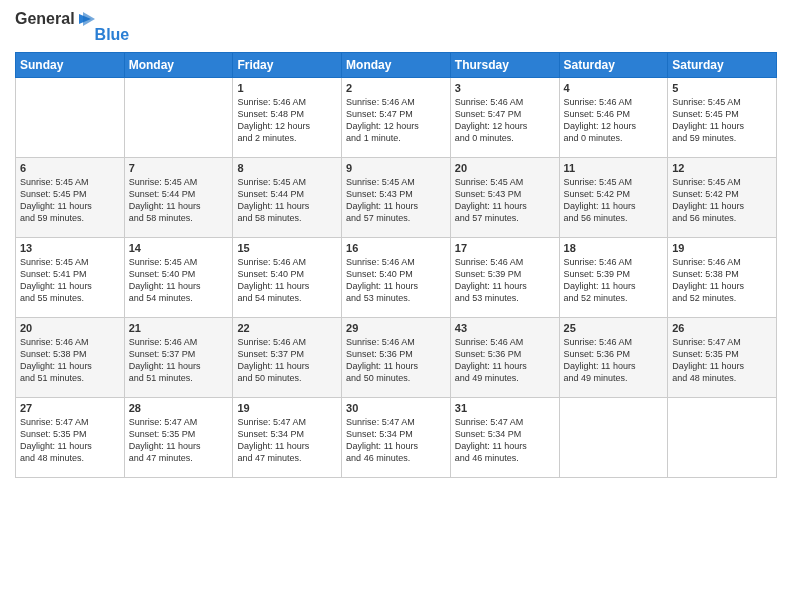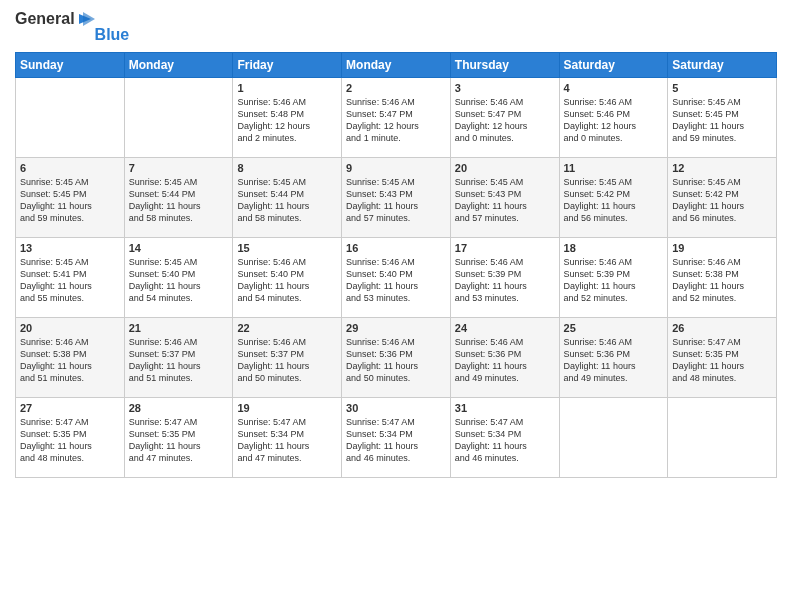--- a/index.html
+++ b/index.html
@@ -281,21 +281,21 @@
 and 50 minutes.</div>
           </td>
           <td>
             <span class="day-num">29</span>
             <div class="cell-content" style="white-space: pre-line;">Sunrise: 5:46 AM
 Sunset: 5:36 PM
 Daylight: 11 hours
 and 50 minutes.</div>
           </td>
           <td>
-            <span class="day-num">24</span>
+            <span class="day-num">43</span>
             <div class="cell-content" style="white-space: pre-line;">Sunrise: 5:46 AM
 Sunset: 5:36 PM
 Daylight: 11 hours
 and 49 minutes.</div>
           </td>
           <td>
             <span class="day-num">25</span>
             <div class="cell-content" style="white-space: pre-line;">Sunrise: 5:46 AM
 Sunset: 5:36 PM
 Daylight: 11 hours

